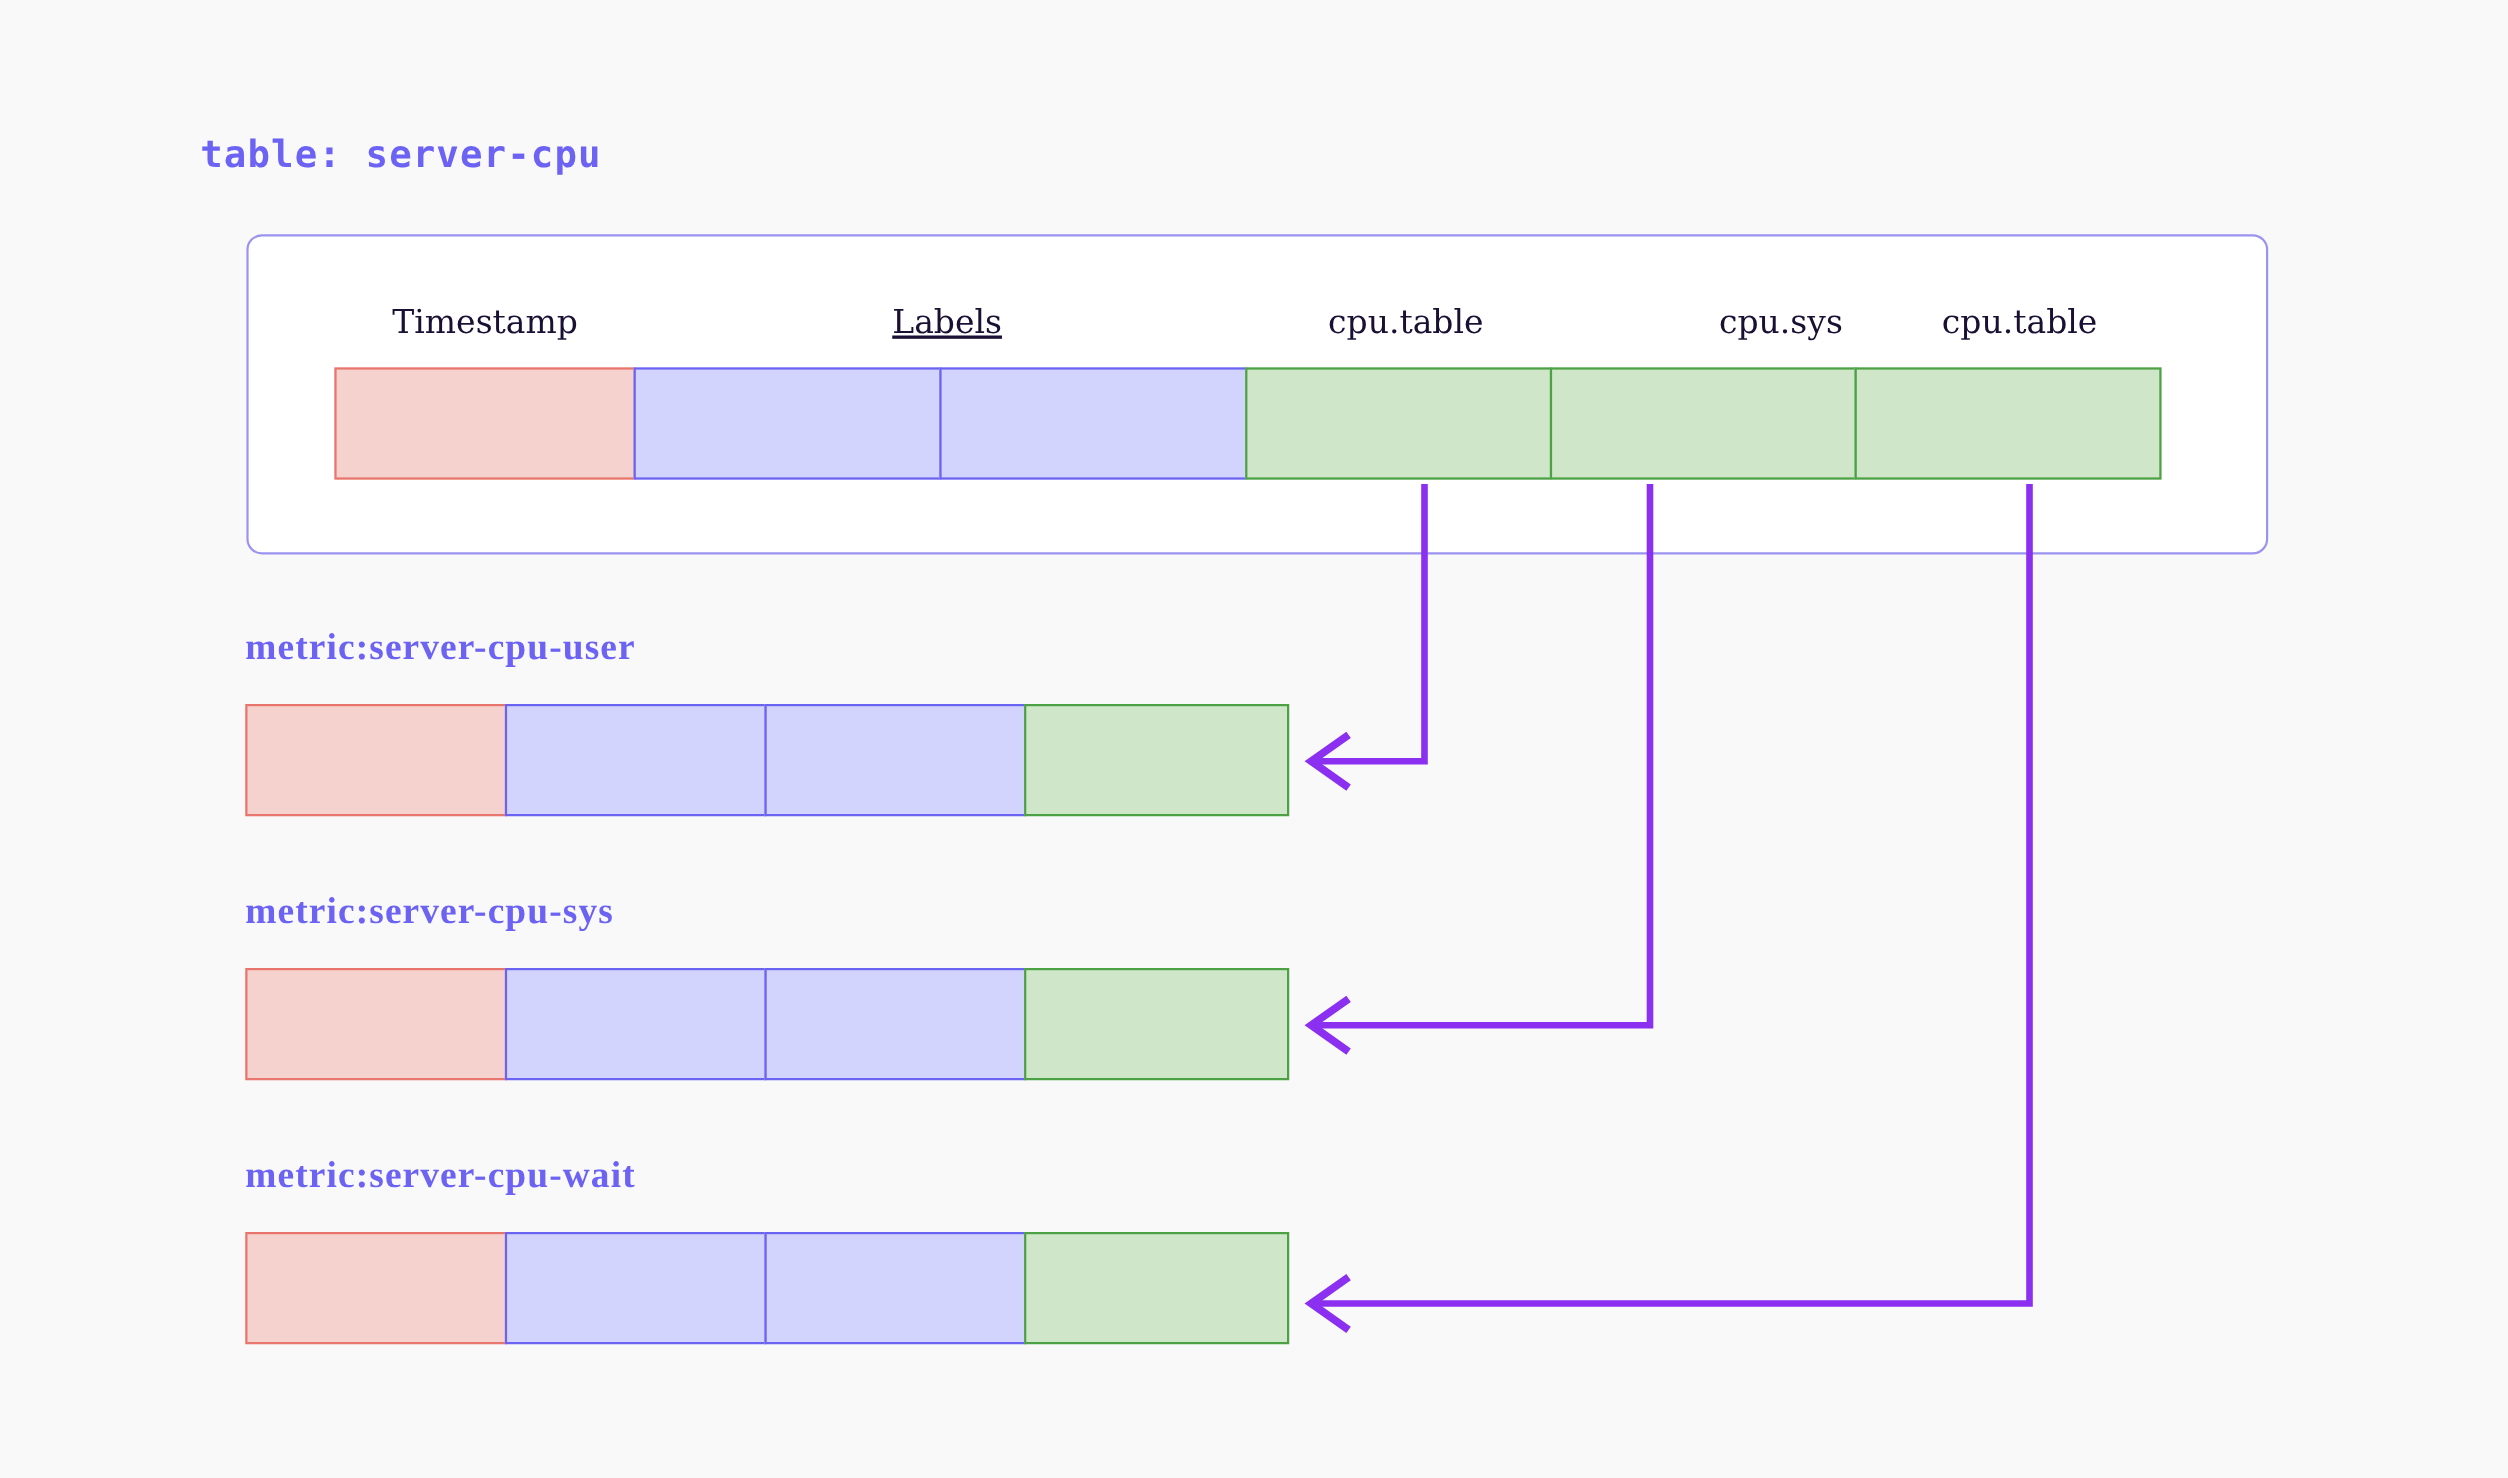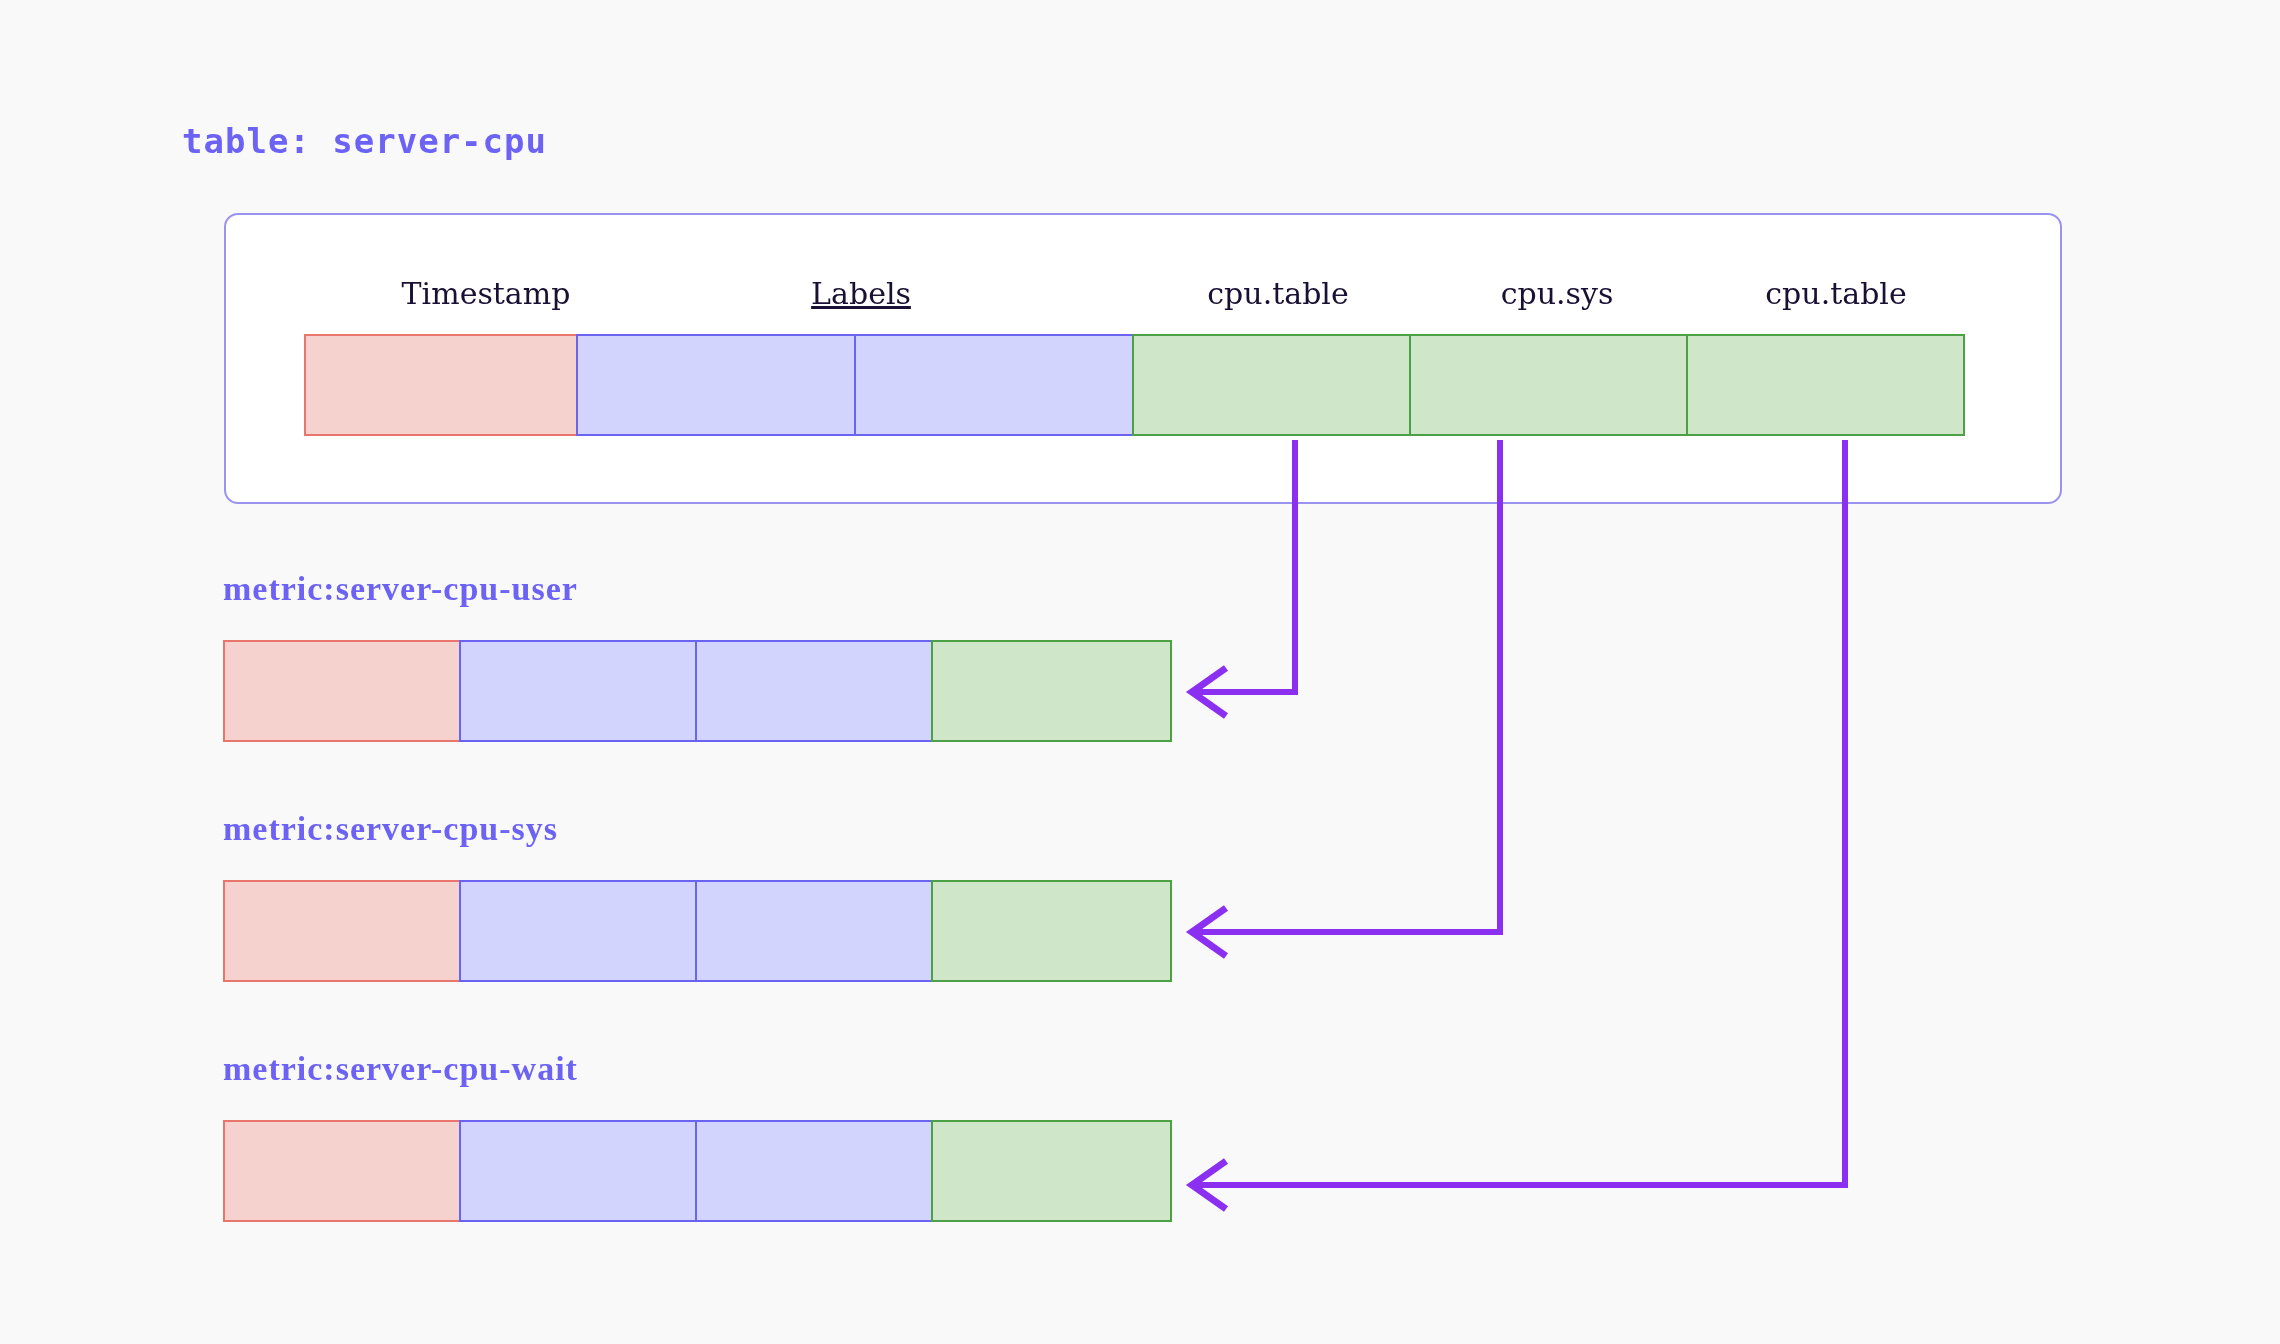--- a/index.html
+++ b/index.html
@@ -130,24 +130,24 @@
 </head>
 <body>
 
 <div id="canvas">
 
   <div class="table-title">table: server-cpu</div>
 
   <div class="table-card"></div>
 
   <div class="col-headers" id="col-headers">
-      <div class="col-header" style="left: 217px; margin-left: 45px;">Timestamp</div>
+      <div class="col-header" style="left: 217px;">Timestamp</div>
       <div class="col-header" style="left: 637px; text-decoration: underline;">Labels</div>
       <div class="col-header" style="left: 1054px;">cpu.table</div>
-      <div class="col-header" style="left: 1333px;">cpu.sys</div>
+      <div class="col-header" style="left: 1395px;">cpu.sys</div>
       <div class="col-header" style="left: 1612px;">cpu.table</div>
     </div>
 
   <div class="table-row" id="table-row">
       <div class="cell cell-ts" style="width: 274px;"></div>
       <div class="cell cell-lbl" style="width: 280px; margin-left: -2px;"></div>
       <div class="cell cell-lbl" style="width: 280px; margin-left: -2px;"></div>
       <div class="cell cell-val" style="width: 279px; margin-left: -2px;"></div>
       <div class="cell cell-val" style="width: 279px; margin-left: -2px;"></div>
       <div class="cell cell-val" style="width: 279px; margin-left: -2px;"></div>

